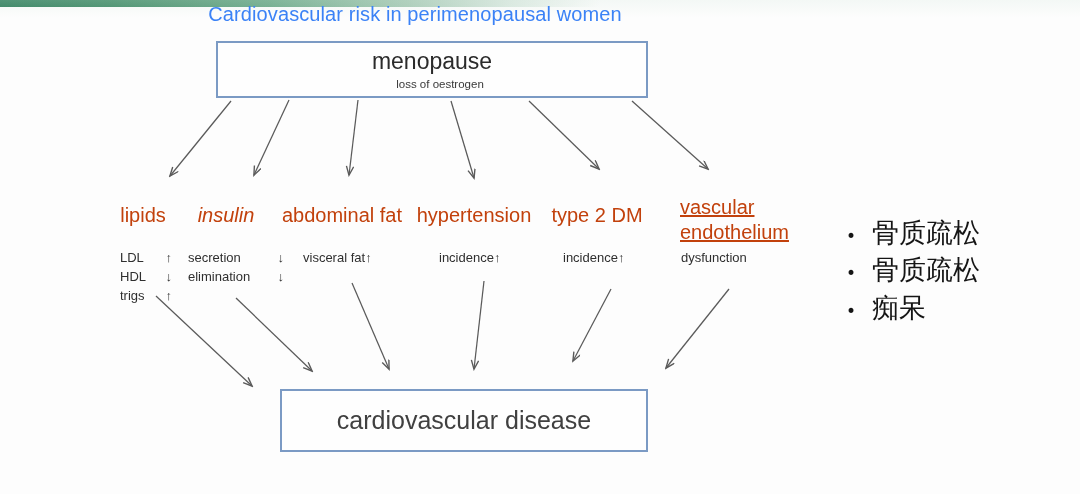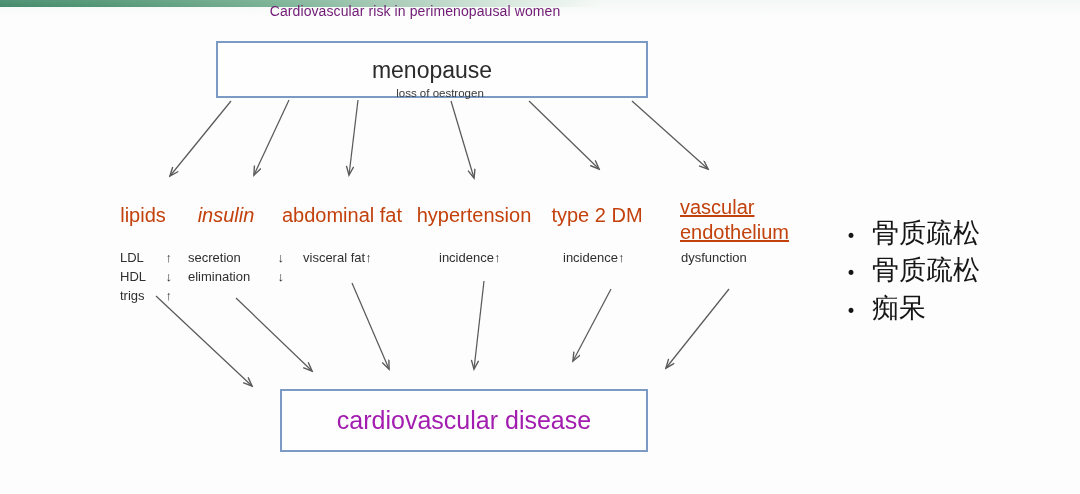--- a/index.html
+++ b/index.html
@@ -52,22 +52,22 @@
     height: 494px;
     pointer-events: none;
   }
 
   #slide-title {
     position: absolute;
     left: 0;
     top: 3px;
     width: 830px;
     text-align: center;
-    font-size: 14px;
-    color: #701a75;
+    font-size: 20px;
+    color: #3b82f6;
     letter-spacing: 0.1px;
     white-space: nowrap;
   }
 
   .node-box {
     position: absolute;
     border: 2px solid #7b9ac4;
     background: #fefefe;
     box-sizing: border-box;
   }
@@ -75,42 +75,42 @@
     left: 216px;
     top: 41px;
     width: 432px;
     height: 57px;
     text-align: center;
   }
   #menopause-title {
     font-size: 23px;
     color: #2b2b2b;
     line-height: 1;
-    margin-top: 16px;
+    margin-top: 7px;
     font-weight: 400;
   }
   #menopause-sub {
     font-size: 11.5px;
     color: #3a3a3a;
     margin-top: 5px;
     padding-left: 16px;
   }
 
   #cvd-box {
     left: 280px;
     top: 389px;
     width: 368px;
     height: 63px;
     display: flex;
     align-items: center;
     justify-content: center;
   }
   #cvd-label {
     font-size: 25px;
-    color: #a21caf;
+    color: #404040;
     font-weight: 400;
   }
 
   .col-head {
     position: absolute;
     font-size: 20px;
     color: #c2410c;
     text-align: center;
     line-height: 1.25;
     white-space: nowrap;

